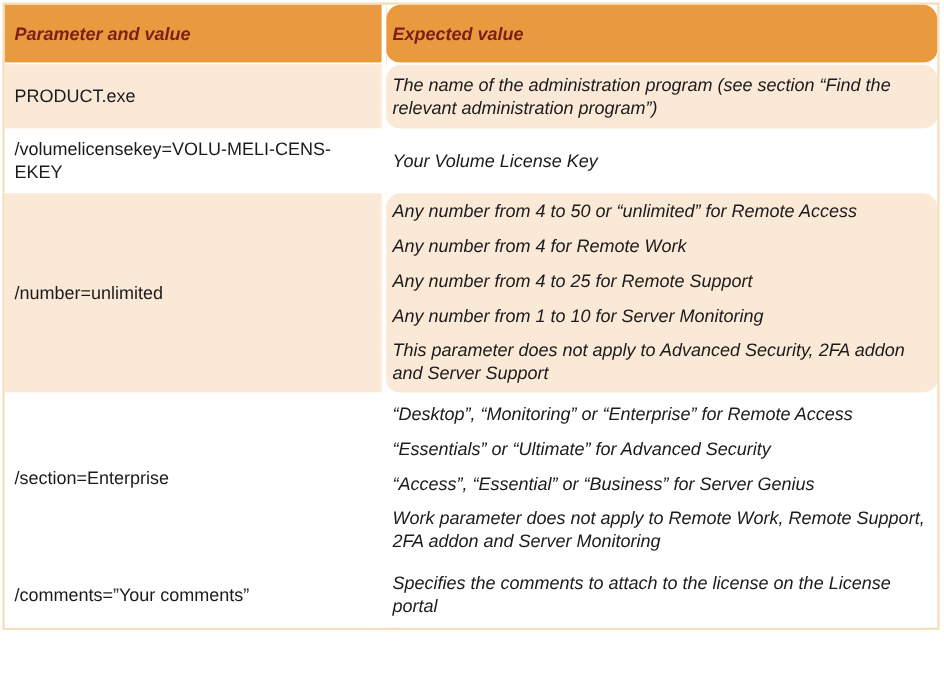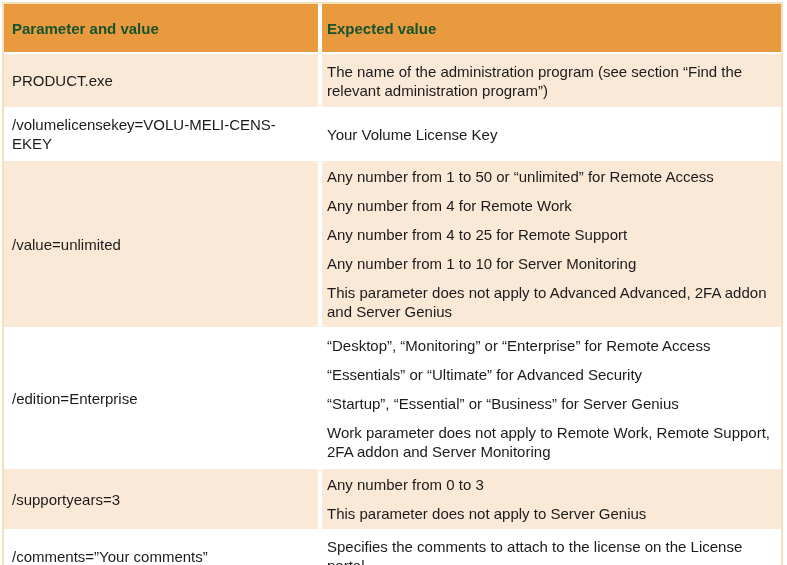--- a/index.html
+++ b/index.html
@@ -25,45 +25,46 @@
     border: 2px solid #F5E0BE;
   }
   col.c1 { width: 318px; }
   th, td {
     vertical-align: middle;
     text-align: left;
     overflow: hidden;
   }
   th {
     background: #EA9A3E;
-    color: #14532d;
+    color: #7f1d1d;
     font-size: 15px;
     font-weight: 700;
     padding: 2px 8px;
     height: 50px;
     border-bottom: 2px solid #ffffff;
+    font-style: italic;
   }
   th:first-child, td:first-child { border-right: 4px solid #ffffff; }
-  th:nth-child(2), td:nth-child(2) { padding-left: 5px; }
+  th:nth-child(2), td:nth-child(2) { padding-left: 5px; border-radius: 12px; }
   td {
     font-size: 15px;
     color: #1B1B1B;
     line-height: 19px;
     padding: 6px 8px;
     background: #ffffff;
   }
   tbody tr:not(:last-child) td { border-bottom: 2px solid #ffffff; }
   tr.alt td { background: #FBE9D7; }
   tbody tr:nth-child(1) { height: 55px; }
   tbody tr:nth-child(2) { height: 37px; }
   tbody tr:nth-child(3) { height: 160px; }
   tbody tr:nth-child(4) { height: 140px; }
   tbody tr:nth-child(5) { height: 54px; }
   tbody tr:nth-child(6) { height: 46px; }
-  td p { margin: 0 0 10px 0; }
+  td p { margin: 0 0 10px 0; font-style: italic; }
   td p:last-child { margin-bottom: 0; }
 </style>
 </head>
 <body>
 
 <div class="page">
   <table class="params">
     <colgroup>
         <col class="c1">
         <col class="c2">
@@ -81,43 +82,36 @@
           <p>The name of the administration program (see section “Find the relevant administration program”)</p>
         </td>
       </tr>
       <tr>
         <td>/volumelicensekey=VOLU-MELI-CENS-EKEY</td>
         <td>
           <p>Your Volume License Key</p>
         </td>
       </tr>
       <tr class="alt">
-        <td>/value=unlimited</td>
+        <td>/number=unlimited</td>
         <td>
-          <p>Any number from 1 to 50 or “unlimited” for Remote Access</p>
+          <p>Any number from 4 to 50 or “unlimited” for Remote Access</p>
           <p>Any number from 4 for Remote Work</p>
           <p>Any number from 4 to 25 for Remote Support</p>
           <p>Any number from 1 to 10 for Server Monitoring</p>
-          <p>This parameter does not apply to Advanced Advanced, 2FA addon and Server Genius</p>
+          <p>This parameter does not apply to Advanced Security, 2FA addon and Server Support</p>
         </td>
       </tr>
       <tr>
-        <td>/edition=Enterprise</td>
+        <td>/section=Enterprise</td>
         <td>
           <p>“Desktop”, “Monitoring” or “Enterprise” for Remote Access</p>
           <p>“Essentials” or “Ultimate” for Advanced Security</p>
-          <p>“Startup”, “Essential” or “Business” for Server Genius</p>
+          <p>“Access”, “Essential” or “Business” for Server Genius</p>
           <p>Work parameter does not apply to Remote Work, Remote Support, 2FA addon and Server Monitoring</p>
-        </td>
-      </tr>
-      <tr class="alt">
-        <td>/supportyears=3</td>
-        <td>
-          <p>Any number from 0 to 3</p>
-          <p>This parameter does not apply to Server Genius</p>
         </td>
       </tr>
       <tr>
         <td>/comments=”Your comments”</td>
         <td>
           <p>Specifies the comments to attach to the license on the License portal</p>
         </td>
       </tr>
     </tbody>
   </table>

